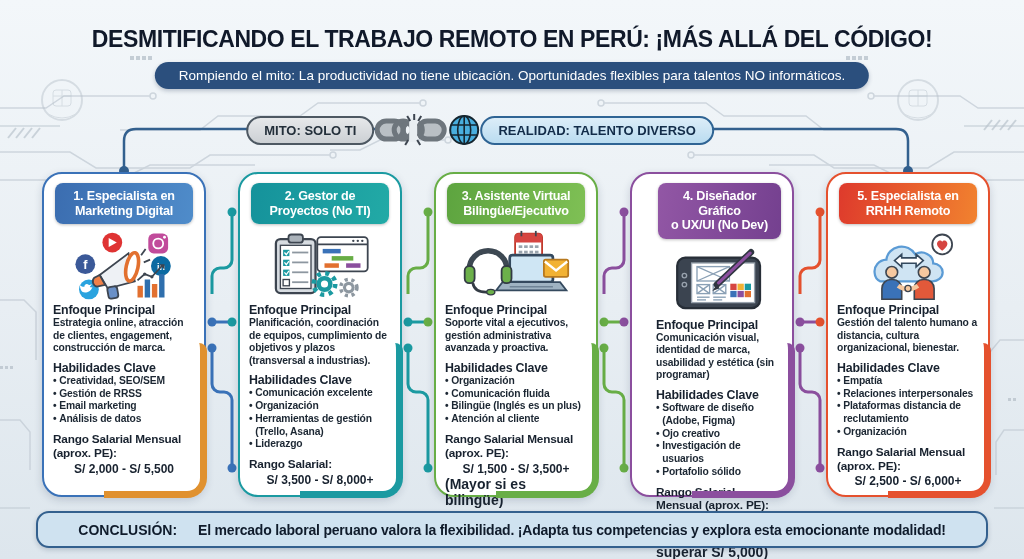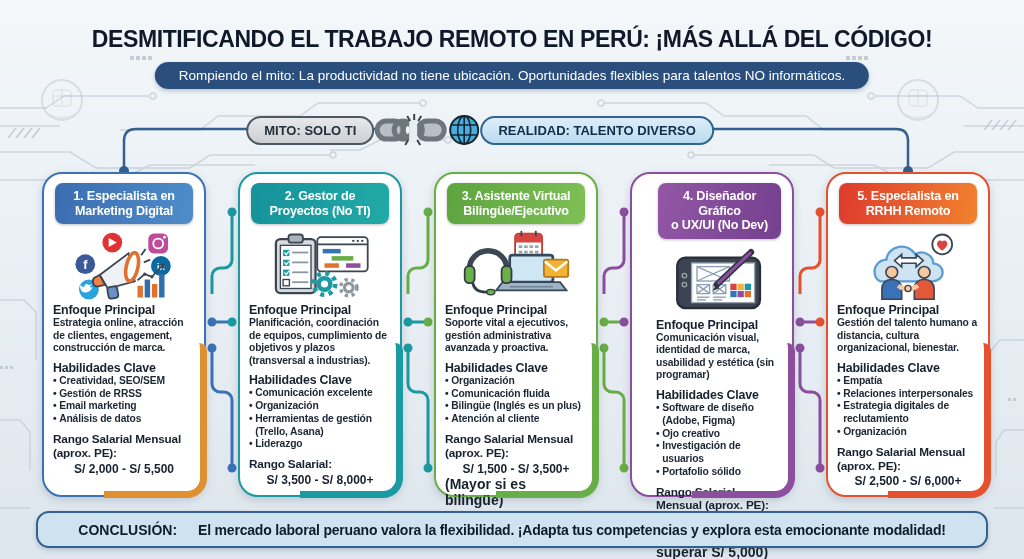--- a/index.html
+++ b/index.html
@@ -516,21 +516,21 @@
     <div class="sec-p">Gestión del talento humano a distancia, cultura organizacional, bienestar.</div>
     <div class="skills">
       <div class="sec-h">Habilidades Clave</div>
       <div class="skill">
           <span>Empatía</span>
         </div>
       <div class="skill">
           <span>Relaciones interpersonales</span>
         </div>
       <div class="skill">
-          <span>Estrategia digitales de reclutamiento</span>
+          <span>Plataformas distancia de reclutamiento</span>
         </div>
       <div class="skill">
           <span>Organización</span>
         </div>
     </div>
     <div class="salary">
       <div class="salary-label">Rango Salarial Mensual (aprox. PE):</div>
       <div class="salary-value">S/ 2,500 - S/ 6,000+</div>
     </div>
   </section>

